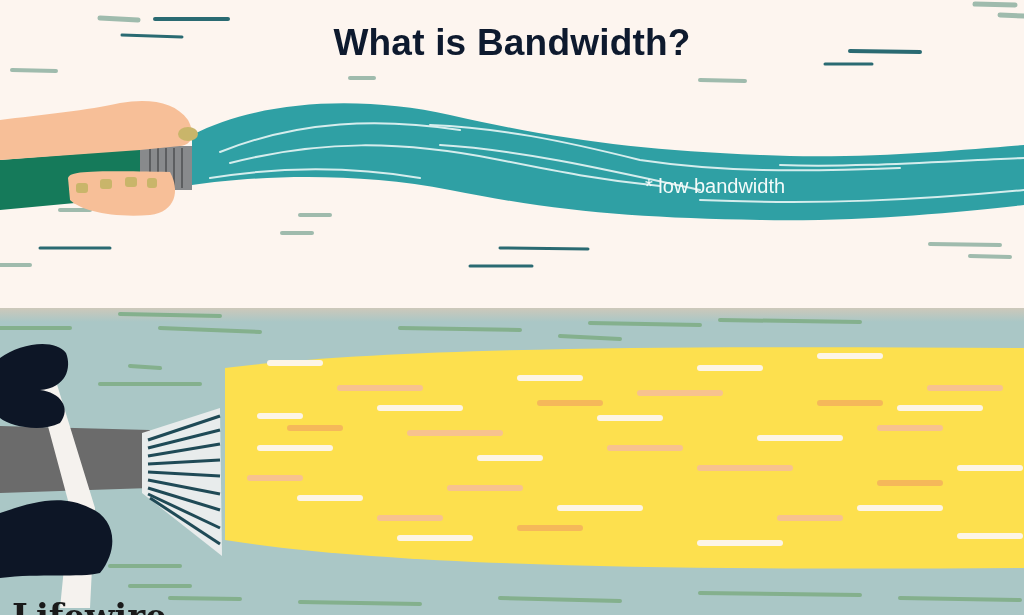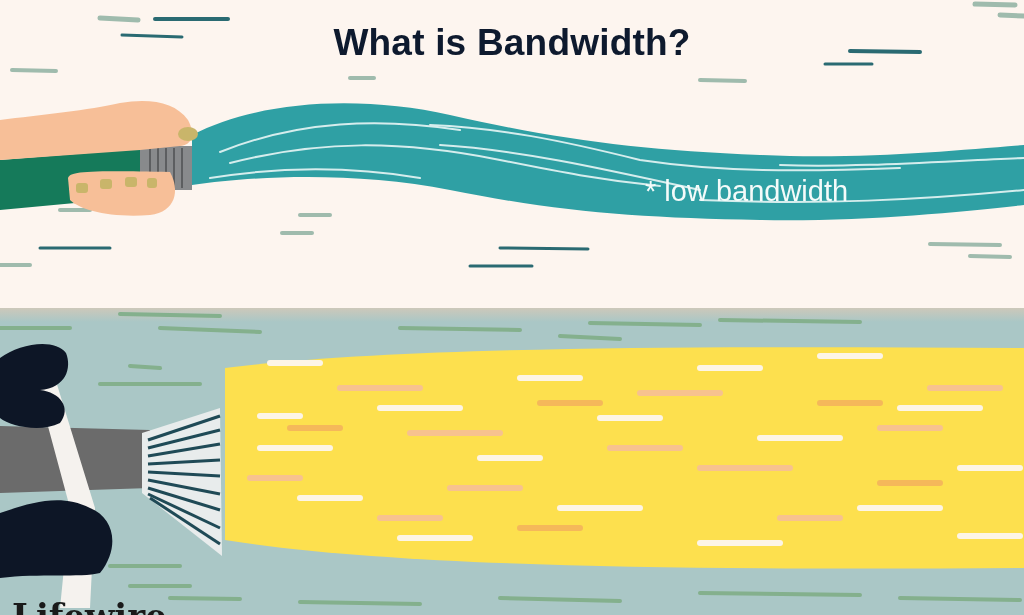--- a/index.html
+++ b/index.html
@@ -2,21 +2,21 @@
 <html><head>
   <meta charset="utf-8">
   <style>
     html, body { margin: 0; padding: 0; }
     body { width: 1024px; height: 615px; overflow: hidden; position: relative; font-family: "Liberation Sans", sans-serif; }
     .panel { position: absolute; left: 0; width: 1024px; overflow: hidden; padding-left: 44px; }
     .top { top: 0; height: 308px; background: #fdf5ef; }
     .bottom { top: 308px; height: 307px; background: #aac7c6; }
     .bottom::before { content: ""; position: absolute; left: 0; top: 0; width: 100%; height: 14px; background: linear-gradient(#e9c9b0, rgba(170,199,198,0)); opacity: .55; }
     .title { position: absolute; left: 0; width: 1024px; top: 22px; text-align: center; font-size: 37px; font-weight: 700; color: #0e1a2e; letter-spacing: .2px; }
-    .label { position: absolute; font-size: 29px; }
+    .label { position: absolute; font-size: 20px; }
     .label-low { left: 645px; top: 175px; color: #f4fbfa; }
     svg.art { position: absolute; left: 0; top: 0; }
     .credit { position: absolute; left: 12px; top: 596px; font-family: "DejaVu Serif", serif; font-weight: 700; font-size: 34px; color: #1a1a1a; }
   </style>
 </head>
 <body>
 
 <div class="panel top">
   <svg class="art" width="1024" height="308" viewBox="0 0 1024 308">
 

